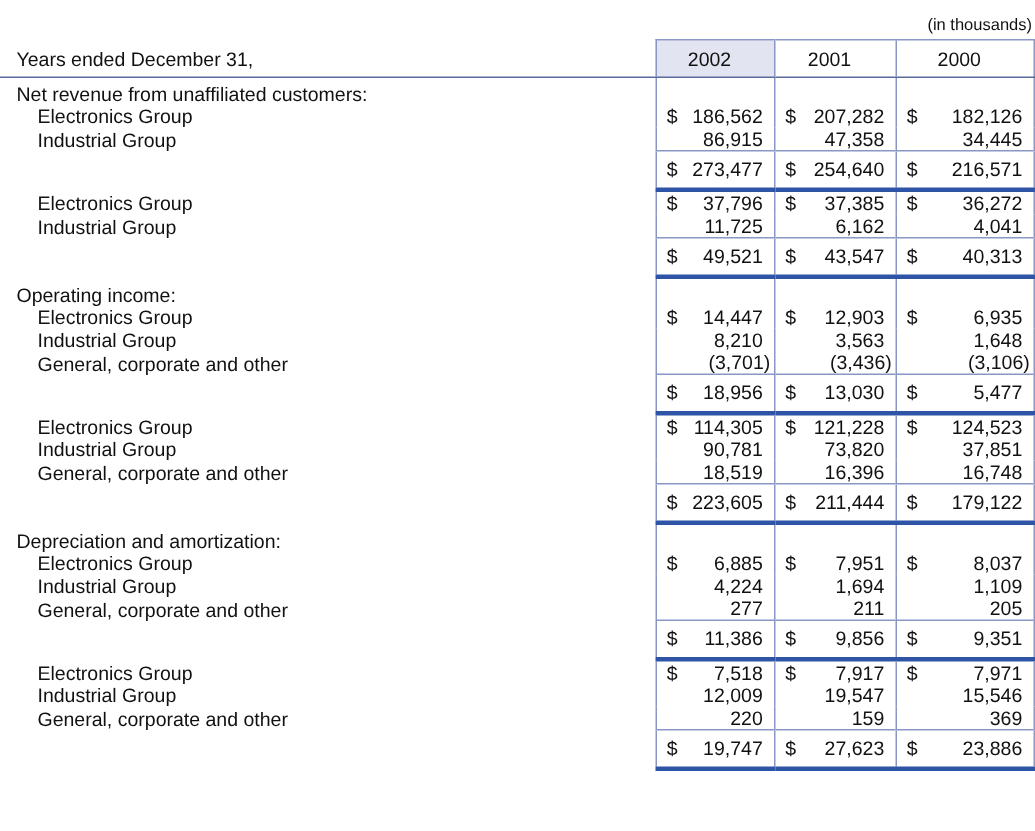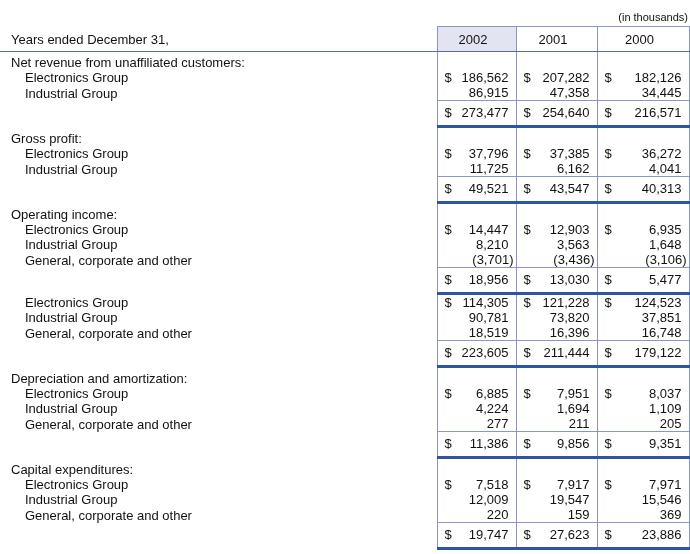--- a/index.html
+++ b/index.html
@@ -147,26 +147,20 @@
               <span class="num">254,640</span>
             </div>
           </td>
           <td class="v total-cell">
             <div class="cell">
               <span class="cur">$</span>
               <span class="num">216,571</span>
             </div>
           </td>
         </tr>
-        <tr class="sec">
-          <td class="lbl">Gross profit:</td>
-          <td class="v"></td>
-          <td class="v"></td>
-          <td class="v"></td>
-        </tr>
         <tr class="item">
           <td class="lbl indent">Electronics Group</td>
           <td class="v">
             <div class="cell">
               <span class="cur">$</span>
               <span class="num">37,796</span>
             </div>
           </td>
           <td class="v">
             <div class="cell">
@@ -458,26 +452,20 @@
               <span class="cur">$</span>
               <span class="num">9,856</span>
             </div>
           </td>
           <td class="v total-cell">
             <div class="cell">
               <span class="cur">$</span>
               <span class="num">9,351</span>
             </div>
           </td>
-        </tr>
-        <tr class="sec">
-          <td class="lbl">Capital expenditures:</td>
-          <td class="v"></td>
-          <td class="v"></td>
-          <td class="v"></td>
         </tr>
         <tr class="item">
           <td class="lbl indent">Electronics Group</td>
           <td class="v">
             <div class="cell">
               <span class="cur">$</span>
               <span class="num">7,518</span>
             </div>
           </td>
           <td class="v">

